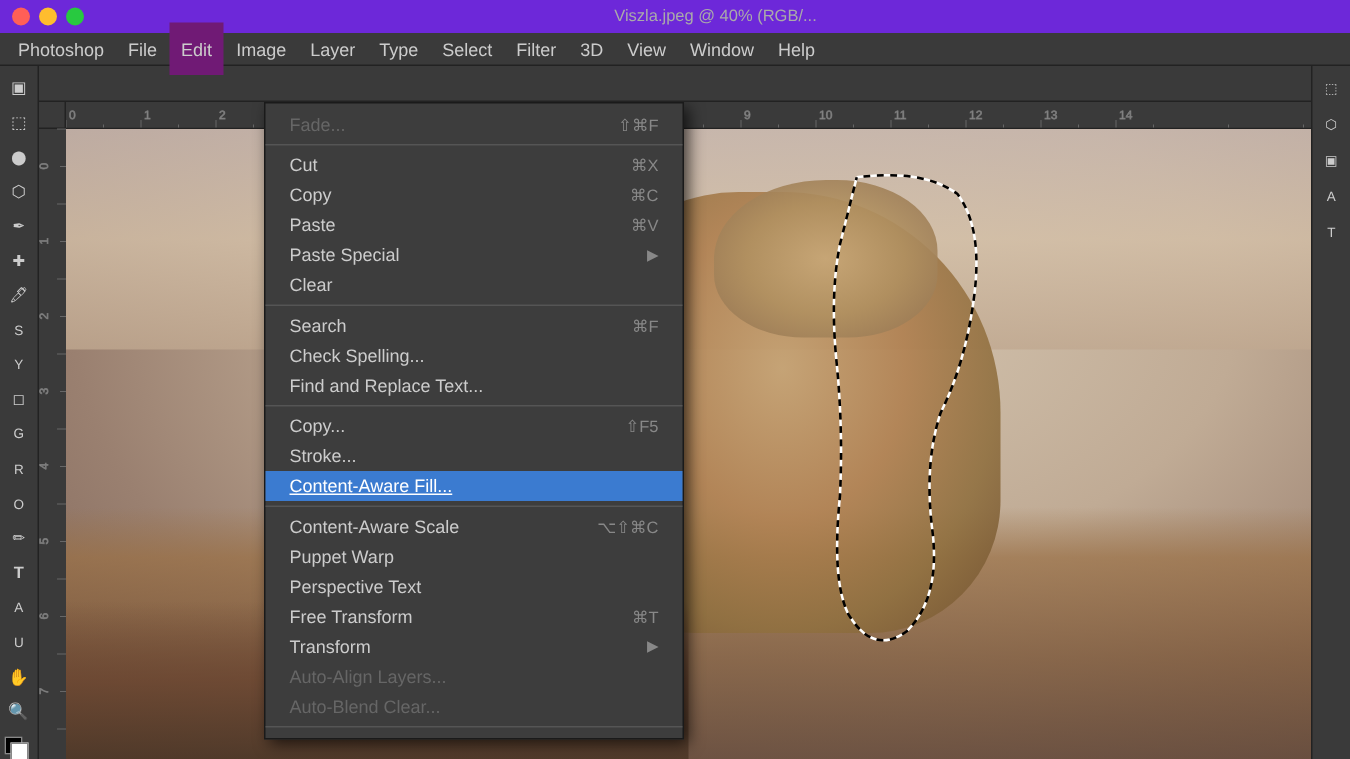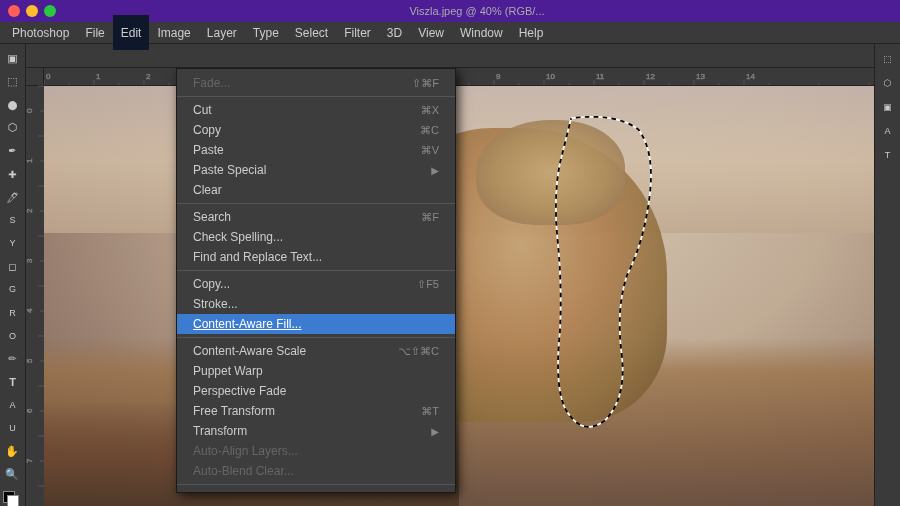--- a/index.html
+++ b/index.html
@@ -10,21 +10,21 @@
       background: #3c3c3c;
       font-family: -apple-system, BlinkMacSystemFont, 'Helvetica Neue', Arial, sans-serif;
       font-size: 13px;
       color: #ccc;
       position: relative;
     }
 
     
     #title-bar {
       height: 22px;
-      background: #4c1d95;
+      background: #6d28d9;
       display: flex;
       align-items: center;
       padding: 0 8px;
       gap: 6px;
       position: absolute;
       top: 0; left: 0; right: 0;
       z-index: 100;
     }
     .traffic-light {
       width: 12px; height: 12px;
@@ -55,21 +55,21 @@
     }
     .menu-item {
       padding: 0 8px;
       font-size: 12px;
       color: #ccc;
       cursor: pointer;
       height: 35px;
       display: flex;
       align-items: center;
     }
-    .menu-item.active { background: #0f172a; }
+    .menu-item.active { background: #701a75; }
 
     
     #left-toolbar {
       position: absolute;
       top: 44px; left: 0;
       width: 26px;
       bottom: 0;
       background: #3a3a3a;
       border-right: 1px solid #222;
       display: flex;
@@ -457,21 +457,21 @@
       <span>Content-Aware Scale</span>
       <span class="ctx-shortcut">⌥⇧⌘C</span>
     </div>
 
     <div class="ctx-item">
       <span>Puppet Warp</span>
       <span class="ctx-shortcut"></span>
     </div>
 
     <div class="ctx-item">
-      <span>Perspective Fade</span>
+      <span>Perspective Text</span>
       <span class="ctx-shortcut"></span>
     </div>
 
     <div class="ctx-item">
       <span>Free Transform</span>
       <span class="ctx-shortcut">⌘T</span>
     </div>
 
     <div class="ctx-item">
       <span>Transform</span>

